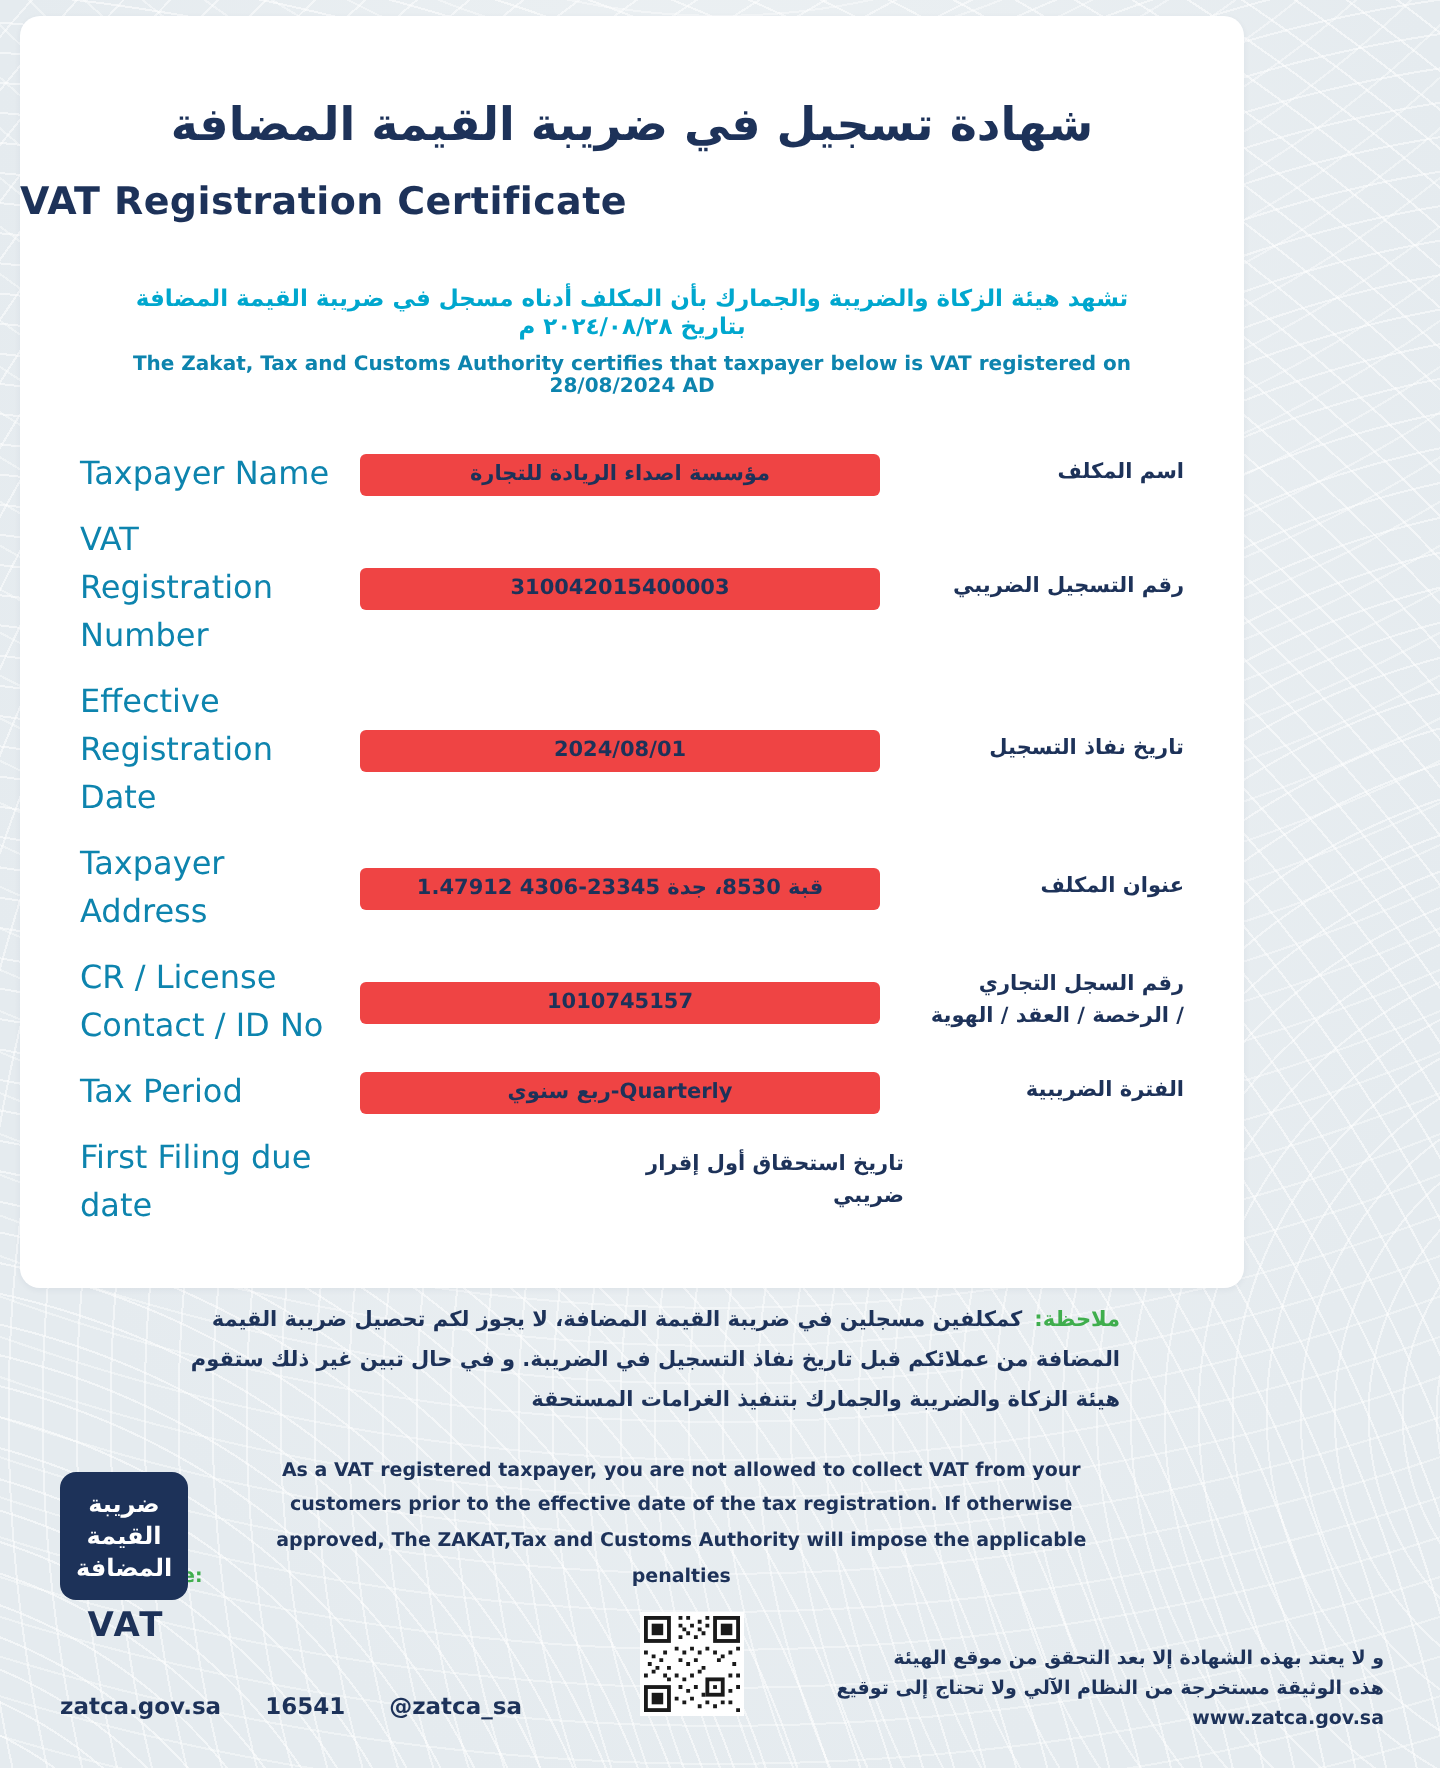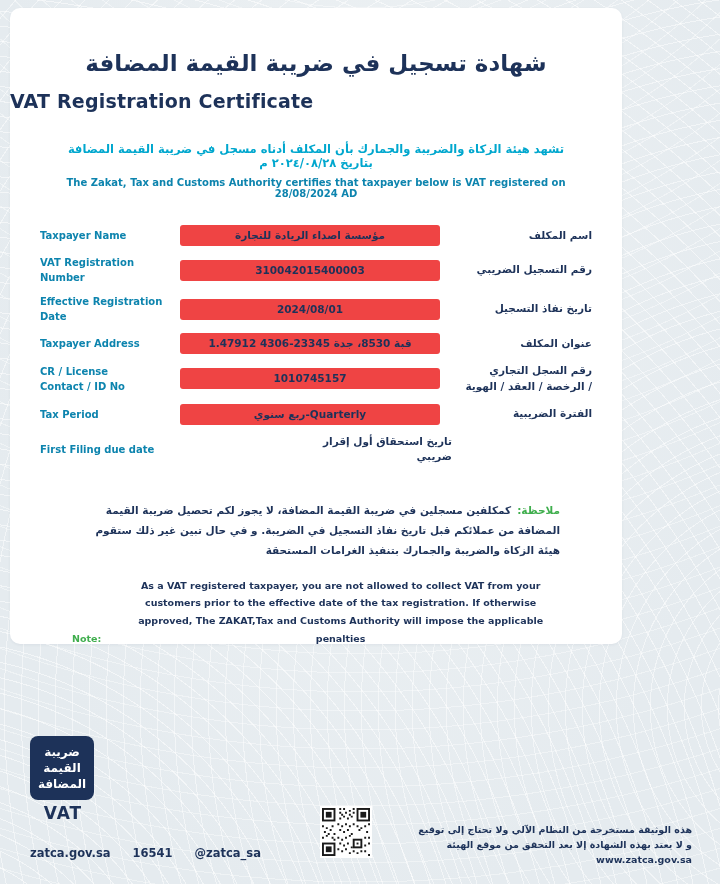--- a/index.html
+++ b/index.html
@@ -19,21 +19,21 @@
     position:absolute;left:10px;top:8px;width:612px;height:636px;
     background:#ffffff;border-radius:10px;box-sizing:border-box;
     box-shadow:0 1px 3px rgba(30,48,87,0.06);
   }
   .title-ar{margin:0;padding-top:42px;text-align:center;color:#1d3259;font-size:23px;font-weight:bold;direction:rtl;}
   .title-en{margin:14px 0 0;color:#1d3259;font-size:19px;font-weight:bold;letter-spacing:.2px;}
   .sub-ar{margin:30px 40px 0;text-align:center;color:#00a7ce;font-size:11.5px;font-weight:bold;direction:rtl;}
   .sub-en{margin:7px 30px 0;text-align:center;color:#0d84ae;font-size:10px;font-weight:bold;}
   .fields{display:flex;flex-direction:column;gap:9px;margin-top:26px;padding:0 30px;}
   .frow{display:grid;grid-template-columns:128px 1fr 140px;align-items:center;min-height:21px;}
-  .flabel-en{color:#0d84ae;font-size:10px;font-weight:bold;white-space:pre-line;line-height:1.5;}
+  .flabel-en{color:#0d84ae;font-size:16px;font-weight:normal;white-space:pre-line;line-height:1.5;}
   .fvalue{background:#ef4444;border-radius:3px;height:21px;line-height:21px;text-align:center;
           font-size:10.5px;font-weight:bold;color:#1d3259;margin:0 12px;overflow:hidden;}
   .fvalue.rtl{direction:rtl;}
   .flabel-ar{color:#1d3259;font-size:10.5px;font-weight:bold;text-align:right;direction:rtl;white-space:pre-line;line-height:1.5;}
   .note-ar{margin:36px 62px 0;direction:rtl;text-align:right;color:#1d3259;font-size:10.5px;font-weight:bold;line-height:1.9;}
   .green-label{color:#3fae4d;}
   .note-ar .green-label{margin-left:6px;}
   .note-en{margin:16px 58px 0 62px;display:flex;align-items:flex-end;gap:16px;color:#1d3259;font-size:9.5px;font-weight:bold;line-height:1.85;}
   .note-en .green-label{flex:none;}
   .note-en-text{text-align:center;}
@@ -147,18 +147,18 @@
            M8 8h1v1H8z M10 9h1v1h-1z M12 8h1v1h-1z M14 9h1v1h-1z M16 8h1v1h-1z M18 9h1v1h-1z M20 10h1v1h-1z M22 9h1v1h-1z M24 8h1v1h-1z
            M9 11h1v1H9z M11 12h1v1h-1z M13 11h1v1h-1z M15 13h1v1h-1z M19 11h1v1h-1z M23 12h1v1h-1z
            M8 15h1v1H8z M10 16h1v1h-1z M12 15h1v1h-1z M14 14h1v1h-1z M22 15h1v1h-1z M24 15h1v1h-1z
            M9 18h1v1H9z M11 19h1v1h-1z M13 18h1v1h-1z M15 20h1v1h-1z M22 19h1v1h-1z M24 18h1v1h-1z
            M8 21h1v1H8z M10 22h1v1h-1z M12 21h1v1h-1z M14 23h1v1h-1z M16 22h1v1h-1z M18 23h1v1h-1z M20 22h1v1h-1z M22 22h1v1h-1z M24 24h1v1h-1z"></path>
       </g>
     </svg>
   </div>
 
   <div class="disclaimer">
+    <div>و لا يعتد بهذه الشهادة إلا بعد التحقق من موقع الهيئة</div>
     <div>هذه الوثيقة مستخرجة من النظام الآلي ولا تحتاج إلى توقيع</div>
-    <div>و لا يعتد بهذه الشهادة إلا بعد التحقق من موقع الهيئة</div>
     <div class="disclaimer-url">www.zatca.gov.sa</div>
   </div>
 
 </div>
 
 </body></html>

